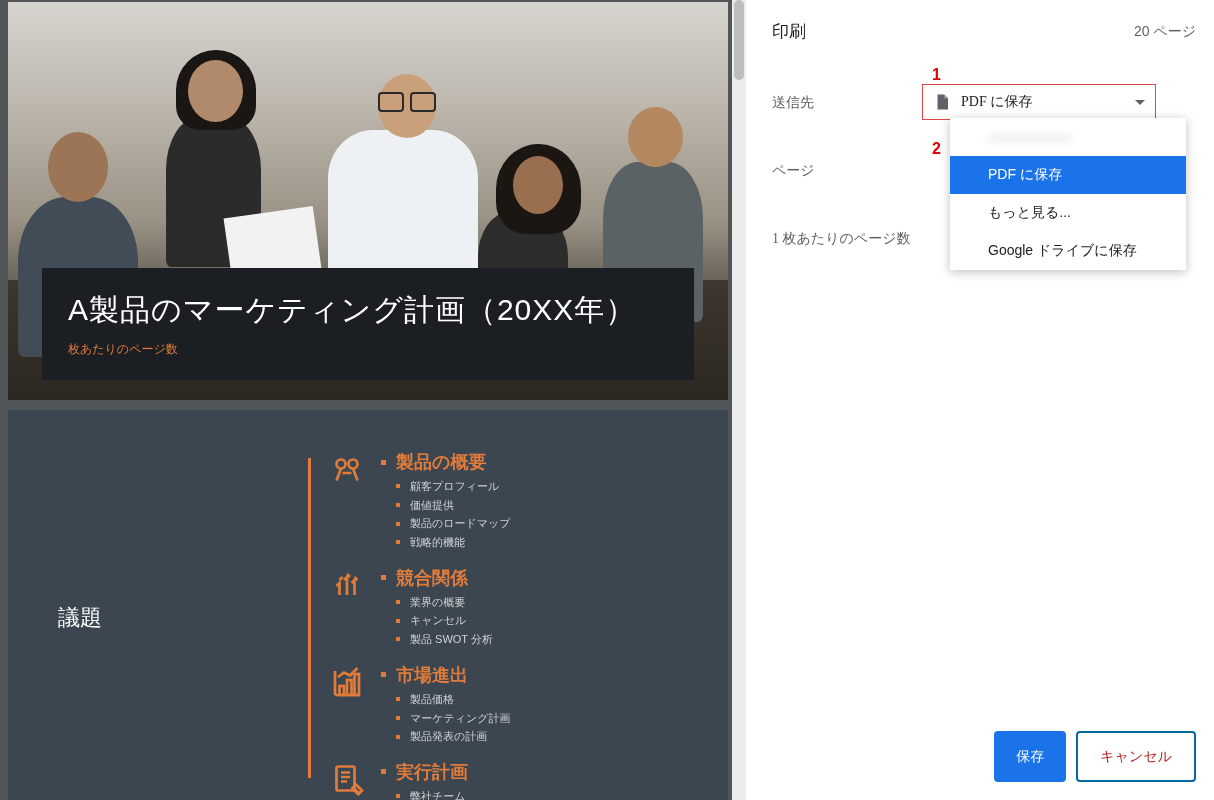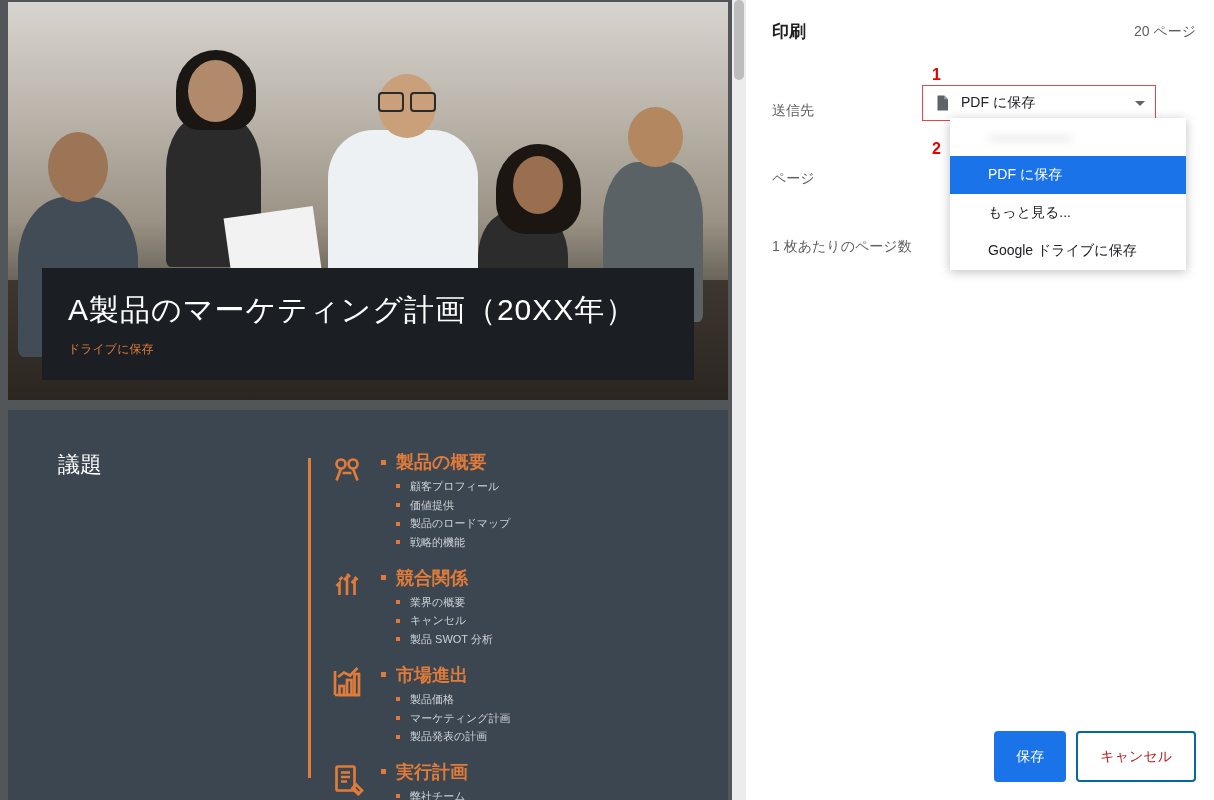--- a/index.html
+++ b/index.html
@@ -33,40 +33,40 @@
     .paper { position:absolute; width:90px; height:70px; background:#f2f2f2; top:210px; left:220px; transform:rotate(-8deg); }
     .glasses { position:absolute; top:94px; left:370px; width:58px; height:12px; }
     .glasses::before, .glasses::after { content:''; position:absolute; width:22px; height:16px; border:2px solid #2a2a2a; border-radius:4px; top:-4px; }
     .glasses::after { right:0; }
     
     .title-box { position: absolute; left: 34px; right: 34px; bottom: 20px; background: #1b1f23; padding: 22px 26px 22px 26px; }
     .title-text { color: #fff; font-size: 30px; font-weight: 400; letter-spacing: 1px; }
     .subtitle-text { color: #e07b3a; font-size: 12px; margin-top: 10px; }
     
     .slide2 { height: 396px; background: #3b4651; position: relative; padding: 40px 30px 20px 50px; display:flex; }
-    .slide2-left { width: 250px; display:flex; align-items:flex-start; }
+    .slide2-left { width: 250px; display:flex; align-items:center; }
     .agenda-title { color: #fff; font-size: 22px; font-weight: 400; }
     .divider { width: 3px; background: #e07b3a; margin: 8px 18px 8px 0; }
     
     .agenda-body { flex:1; }
     .agenda-section { margin-bottom: 14px; display:flex; gap:16px; }
     .agenda-icon { width: 36px; height: 36px; color: #e07b3a; flex-shrink:0; margin-top:2px; }
     .agenda-icon svg { width:100%; height:100%; stroke:#e07b3a; fill:none; stroke-width:1.8; }
     .agenda-text { flex:1; }
     .agenda-head { color: #e07b3a; font-size: 18px; font-weight: bold; margin-bottom: 3px; display:flex; align-items:center; gap:10px; }
     .bullet { width:5px; height:5px; background:#e07b3a; display:inline-block; }
     .agenda-sub { color: #cfd3d6; font-size: 11px; margin-left: 15px; line-height: 1.7; display:flex; align-items:center; gap:10px; }
     .subb { width:4px; height:4px; background:#e07b3a; display:inline-block; border-radius:0; }
     
     .sidebar { flex: 1; padding: 20px 18px 18px 26px; background:#fff; display:flex; flex-direction:column; position:relative; }
     .sb-header { display:flex; justify-content: space-between; align-items: center; margin-bottom: 40px; }
-    .sb-title { font-size: 17px; color: #212121; font-weight: bold; }
+    .sb-title { font-size: 17px; color: #212121; }
     .sb-count { font-size: 14px; color: #5f5f5f; }
     
-    .sb-row { display:flex; align-items:flex-end; margin-bottom: 30px; min-height: 38px; }
+    .sb-row { display:flex; align-items:center; margin-bottom: 30px; min-height: 38px; font-family: Liberation Serif, serif; }
     .sb-label { width: 150px; font-size: 14px; color: #5f5f5f; line-height: 1.5; }
     
     .dest-select { position: relative; width: 234px; height: 36px; border: 1.5px solid #e24646; background:#fff; display:flex; align-items:center; padding: 0 10px; cursor:pointer; }
     .dest-icon { width:18px; height:22px; margin-right:10px; }
     .dest-icon svg { width:100%; height:100%; fill:#5f6368; }
     .dest-text { flex:1; font-size:14px; color:#202124; }
     .dest-arrow { width:0; height:0; border-left:5px solid transparent; border-right:5px solid transparent; border-top:5px solid #5f6368; }
     
     .annotation { position:absolute; color:#e20000; font-weight:bold; font-size:16px; z-index:20; pointer-events:none; }
     .ann1 { top: 66px; left: 932px; }
@@ -103,21 +103,21 @@
       <div class="person p3b"></div>
         <div class="person p-head p3h"></div>
         <div class="glasses"></div>
       <div class="person p4b"></div>
         <div class="person p4hair"></div>
         <div class="person p-head p4h"></div>
       <div class="person p5b"></div>
         <div class="person p-head p5h"></div>
       <div class="title-box">
         <div class="title-text">A製品のマーケティング計画（20XX年）</div>
-        <div class="subtitle-text">ドライブに保存</div>
+        <div class="subtitle-text">枚あたりのページ数</div>
       </div>
     </div>
 
     <div class="slide slide2">
       <div class="slide2-left">
         <div class="agenda-title">議題</div>
       </div>
       <div class="divider"></div>
       <div class="agenda-body" id="agenda-body">
           <div class="agenda-section">

